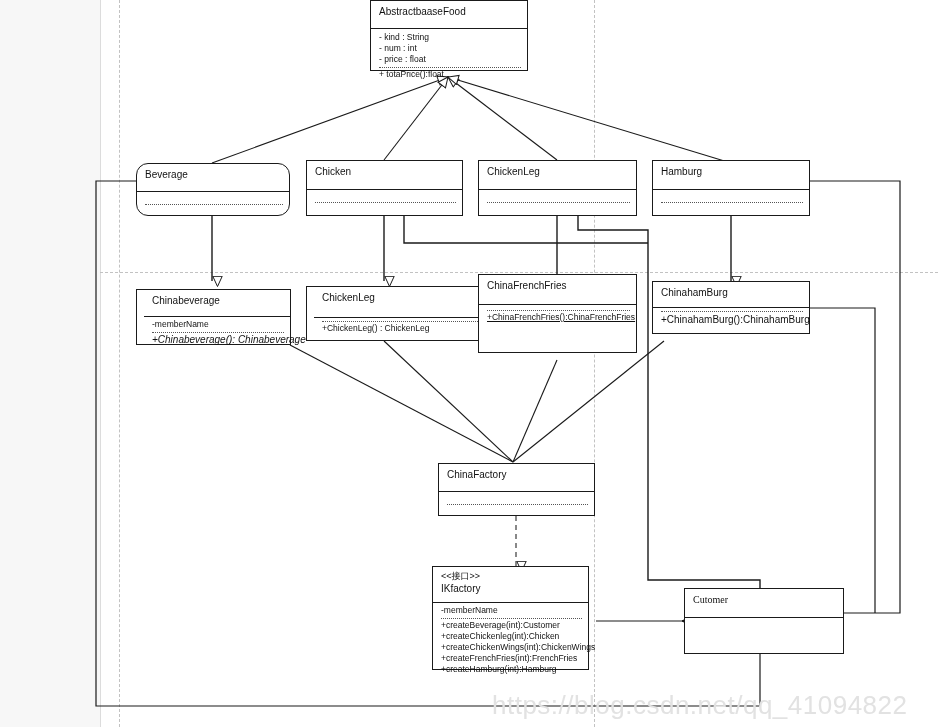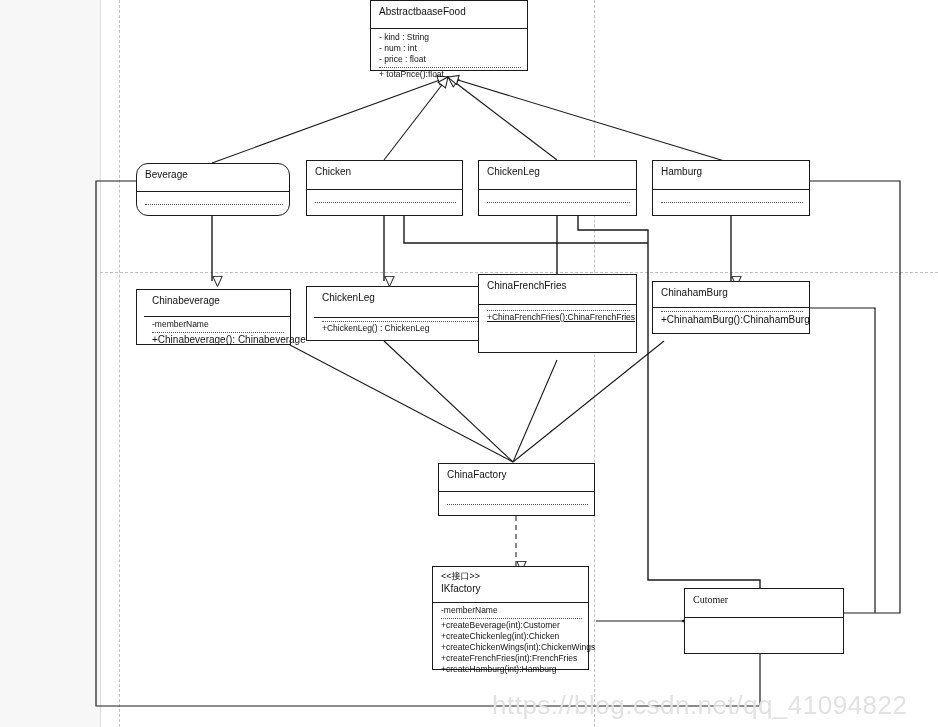--- a/index.html
+++ b/index.html
@@ -139,21 +139,21 @@
       <div class="dotline" style="margin-top:9px;"></div>
     </div>
   </div>
 
   <div class="uml-class" style="left:136px;top:289px;width:155px;height:56px;padding-left:7px;">
     <div class="uml-name">Chinabeverage</div>
     <div class="divider" style="margin-top:5px;"></div>
     <div class="uml-sec" style="padding-top:2px;">
       <div class="attr">-memberName</div>
       <div class="dotline"></div>
-      <div class="attr big" style="font-size:10px;">+Chinabeverage(): Chinabeverage</div>
+      <div class="attr big" style="font-size:10px;font-style:italic;">+Chinabeverage(): Chinabeverage</div>
     </div>
   </div>
 
   <div class="uml-class" style="left:306px;top:286px;width:189px;height:55px;padding-left:7px;">
     <div class="uml-name">ChickenLeg</div>
     <div class="divider" style="margin-top:9px;"></div>
     <div class="uml-sec" style="padding-top:1px;">
       <div class="dotline" style="margin-top:2px;"></div>
       <div class="attr">+ChickenLeg() : ChickenLeg</div>
     </div>

